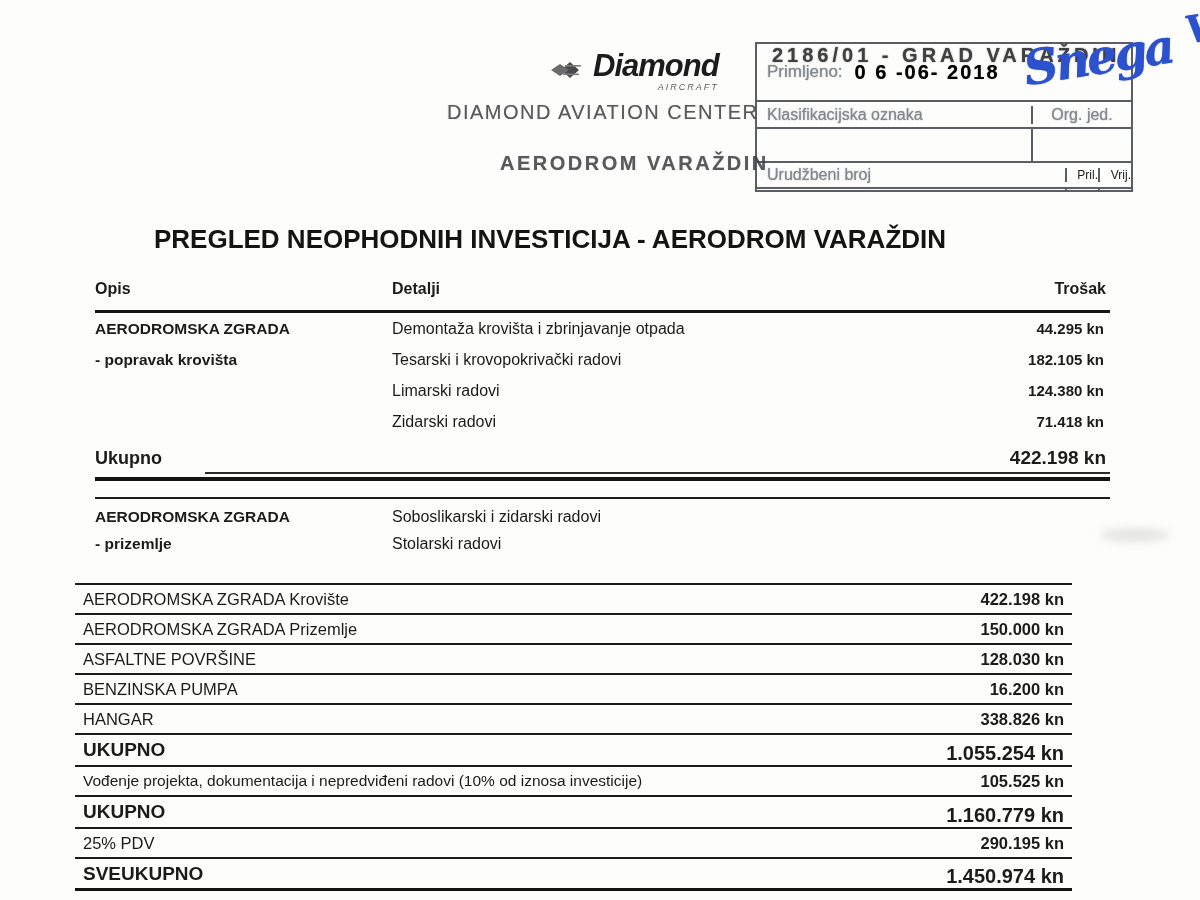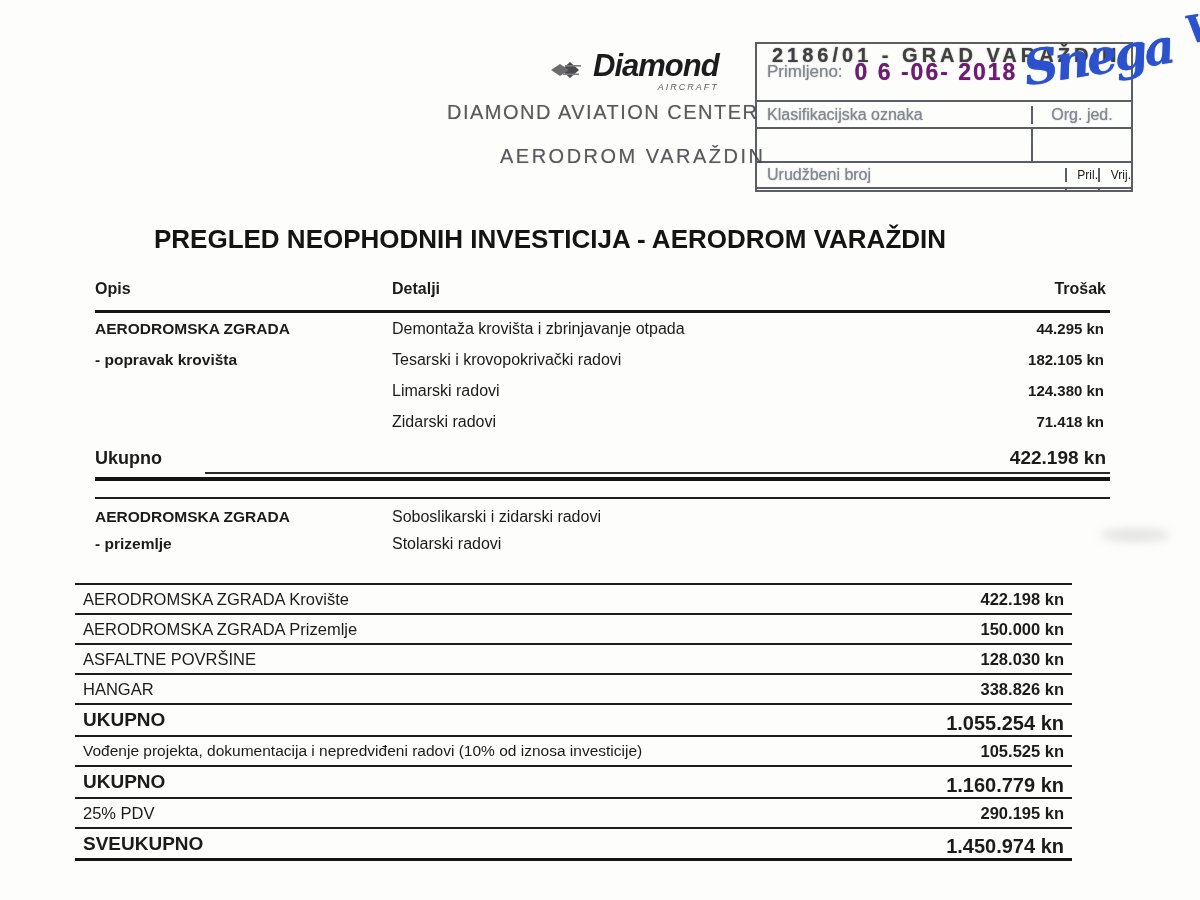--- a/index.html
+++ b/index.html
@@ -8,40 +8,40 @@
         font-family:"Liberation Sans",sans-serif;color:#1b1b1b;}
 
   
   .logo{position:absolute;left:551px;top:50px;display:flex;align-items:flex-start;}
   .logo-icon{margin-top:8px;margin-right:4px;}
   .brand{display:flex;flex-direction:column;align-items:flex-end;}
   .brand-name{font-size:31px;font-weight:bold;font-style:italic;letter-spacing:-1px;color:#1c1c1e;line-height:1;}
   .brand-sub{font-size:9px;font-weight:normal;font-style:italic;letter-spacing:2px;color:#5c5c5e;margin-top:1px;}
   .lh-line{position:absolute;color:#58595c;text-shadow:0 0 1px rgba(88,89,92,.45);white-space:nowrap;}
   .lh1{left:447px;top:101px;font-size:20px;letter-spacing:1.5px;}
-  .lh2{left:500px;top:145px;font-size:20px;letter-spacing:2.5px;}
+  .lh2{left:500px;top:152px;font-size:20px;letter-spacing:2.5px;font-weight:bold;}
 
   
   .stamp-ink{color:#83888e;text-shadow:0 0 1.3px rgba(131,136,142,.9);}
   .stamp-title{position:absolute;left:772px;top:14px;font-size:20px;font-weight:bold;
                letter-spacing:4px;color:#404040;text-shadow:0 0 1.4px rgba(66,70,76,.8);white-space:nowrap;margin-top:30px;}
   .stamp-box{position:absolute;left:755px;top:42px;width:378px;height:150px;
              border:2.5px solid rgba(62,66,72,.85);box-sizing:border-box;display:flex;flex-direction:column;}
   .s-row{display:flex;box-sizing:border-box;}
   .s-row + .s-row{border-top:2px solid rgba(62,66,72,.85);}
   .s-r1{height:56px;align-items:center;padding-left:10px;}
   .s-r2{height:27px;align-items:center;}
   .s-r3{height:34px;}
   .s-r4{height:26px;align-items:center;}
   .s-r5{flex:1;}
   .s-cell-main{flex:1;padding-left:10px;font-size:16px;box-sizing:border-box;}
   .s-cell-right{width:100px;border-left:2px solid rgba(62,66,72,.85);text-align:center;font-size:16px;box-sizing:border-box;}
   .s-cell-sm{width:33px;border-left:2px solid rgba(62,66,72,.85);text-align:right;font-size:12px;box-sizing:border-box;}
   .received-label{font-size:17px;margin-right:12px;}
-  .received-date{font-size:23px;font-weight:bold;letter-spacing:2px;color:#701a75;
+  .received-date{font-size:20px;font-weight:bold;letter-spacing:2px;color:#000000;
                  text-shadow:0 0 .8px rgba(30,31,33,.7);}
 
   .signature{position:absolute;left:1022px;top:18px;transform:rotate(-9deg);
              color:#2b52cc;font-family:"DejaVu Serif",serif;font-style:italic;font-weight:bold;
              text-shadow:0 0 1px rgba(43,82,204,.85);white-space:nowrap;z-index:5;}
   .sig-main{font-size:48px;letter-spacing:-3px;}
   .sig-suffix{font-size:38px;margin-left:10px;vertical-align:16px;}
 
   
   .doc-title{position:absolute;left:40px;top:224px;width:1020px;text-align:center;
@@ -192,20 +192,24 @@
     </div>
     <div class="r-row">
       <span class="r-label">AERODROMSKA ZGRADA Prizemlje</span>
       <span class="r-value">150.000 kn</span>
     </div>
     <div class="r-row">
       <span class="r-label">ASFALTNE POVRŠINE</span>
       <span class="r-value">128.030 kn</span>
     </div>
     <div class="r-row">
+      <span class="r-label">BENZINSKA PUMPA</span>
+      <span class="r-value">16.200 kn</span>
+    </div>
+    <div class="r-row">
       <span class="r-label">HANGAR</span>
       <span class="r-value">338.826 kn</span>
     </div>
     <div class="r-row big">
       <span class="r-label">UKUPNO</span>
       <span class="r-value">1.055.254 kn</span>
     </div>
     <div class="r-row small-label">
       <span class="r-label">Vođenje projekta, dokumentacija i nepredviđeni radovi (10% od iznosa investicije)</span>
       <span class="r-value">105.525 kn</span>

